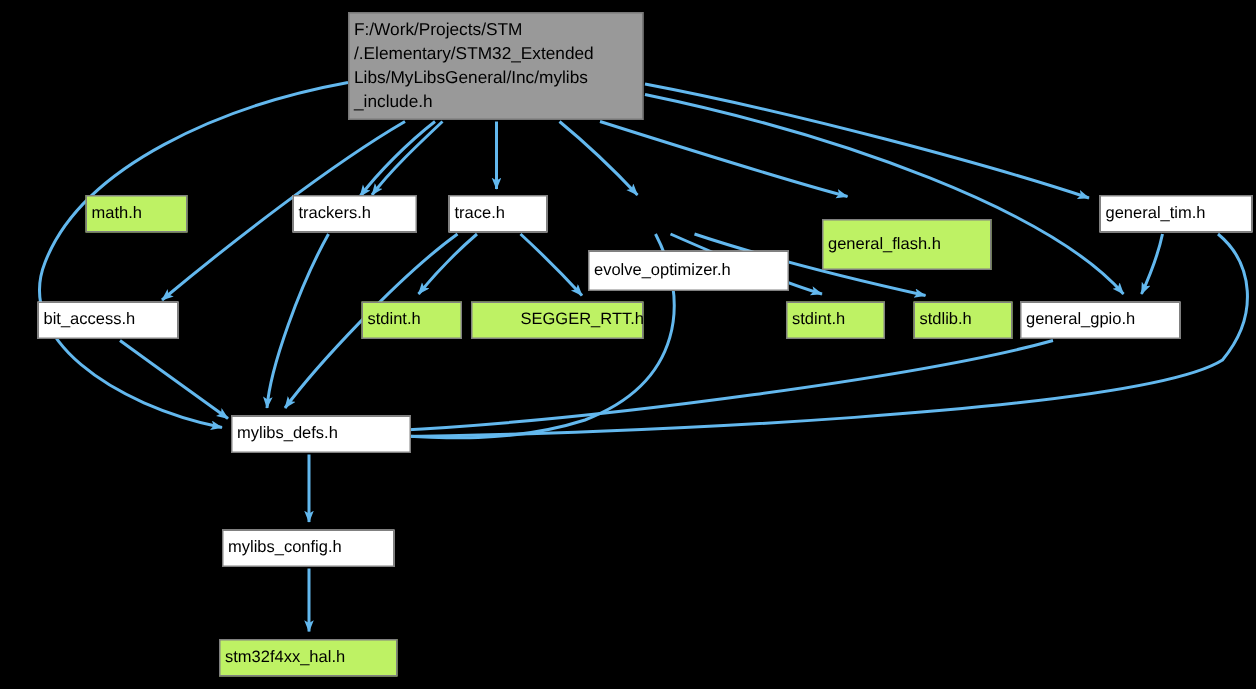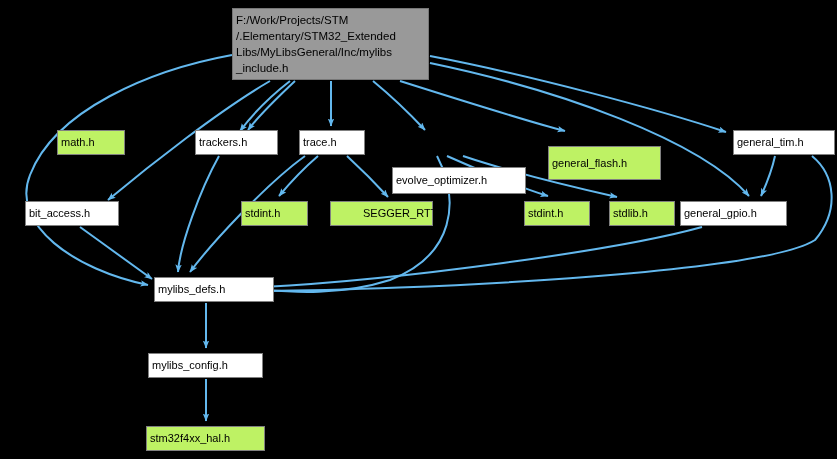--- a/index.html
+++ b/index.html
@@ -73,21 +73,21 @@
 Libs/MyLibsGeneral/Inc/mylibs
 _include.h</span></div>
       <div class="node grey" style="left: 57px; top: 130px; width: 68px; height: 25px;"><span class="node-label">math.h</span></div>
       <div class="node white" style="left: 195px; top: 130px; width: 83px; height: 25px;"><span class="node-label">trackers.h</span></div>
       <div class="node white" style="left: 299px; top: 130px; width: 66px; height: 25px;"><span class="node-label">trace.h</span></div>
       <div class="node white" style="left: 392px; top: 130px; width: 134px; height: 27px; margin-top: 37px;"><span class="node-label">evolve_optimizer.h</span></div>
       <div class="node grey" style="left: 548px; top: 146px; width: 113px; height: 34px;"><span class="node-label">general_flash.h</span></div>
       <div class="node white" style="left: 733px; top: 130px; width: 102px; height: 25px;"><span class="node-label">general_tim.h</span></div>
       <div class="node white" style="left: 25px; top: 201px; width: 94px; height: 25px;"><span class="node-label">bit_access.h</span></div>
       <div class="node grey" style="left: 241px; top: 201px; width: 67px; height: 25px;"><span class="node-label">stdint.h</span></div>
-      <div class="node grey" style="left: 330px; top: 201px; width: 103px; height: 25px; padding-left: 32px;"><span class="node-label">SEGGER_RTT.h</span></div>
+      <div class="node grey" style="left: 314px; top: 201px; width: 115px; height: 25px; padding-left: 32px;"><span class="node-label">SEGGER_RTT.h</span></div>
       <div class="node grey" style="left: 524px; top: 201px; width: 66px; height: 25px;"><span class="node-label">stdint.h</span></div>
       <div class="node grey" style="left: 609px; top: 201px; width: 66px; height: 25px;"><span class="node-label">stdlib.h</span></div>
       <div class="node white" style="left: 680px; top: 201px; width: 107px; height: 25px;"><span class="node-label">general_gpio.h</span></div>
       <div class="node white" style="left: 154px; top: 277px; width: 120px; height: 25px;"><span class="node-label">mylibs_defs.h</span></div>
       <div class="node white" style="left: 148px; top: 353px; width: 115px; height: 25px;"><span class="node-label">mylibs_config.h</span></div>
       <div class="node grey" style="left: 146px; top: 426px; width: 119px; height: 25px;"><span class="node-label">stm32f4xx_hal.h</span></div>
     </div>
 </div>
 
 </body></html>

